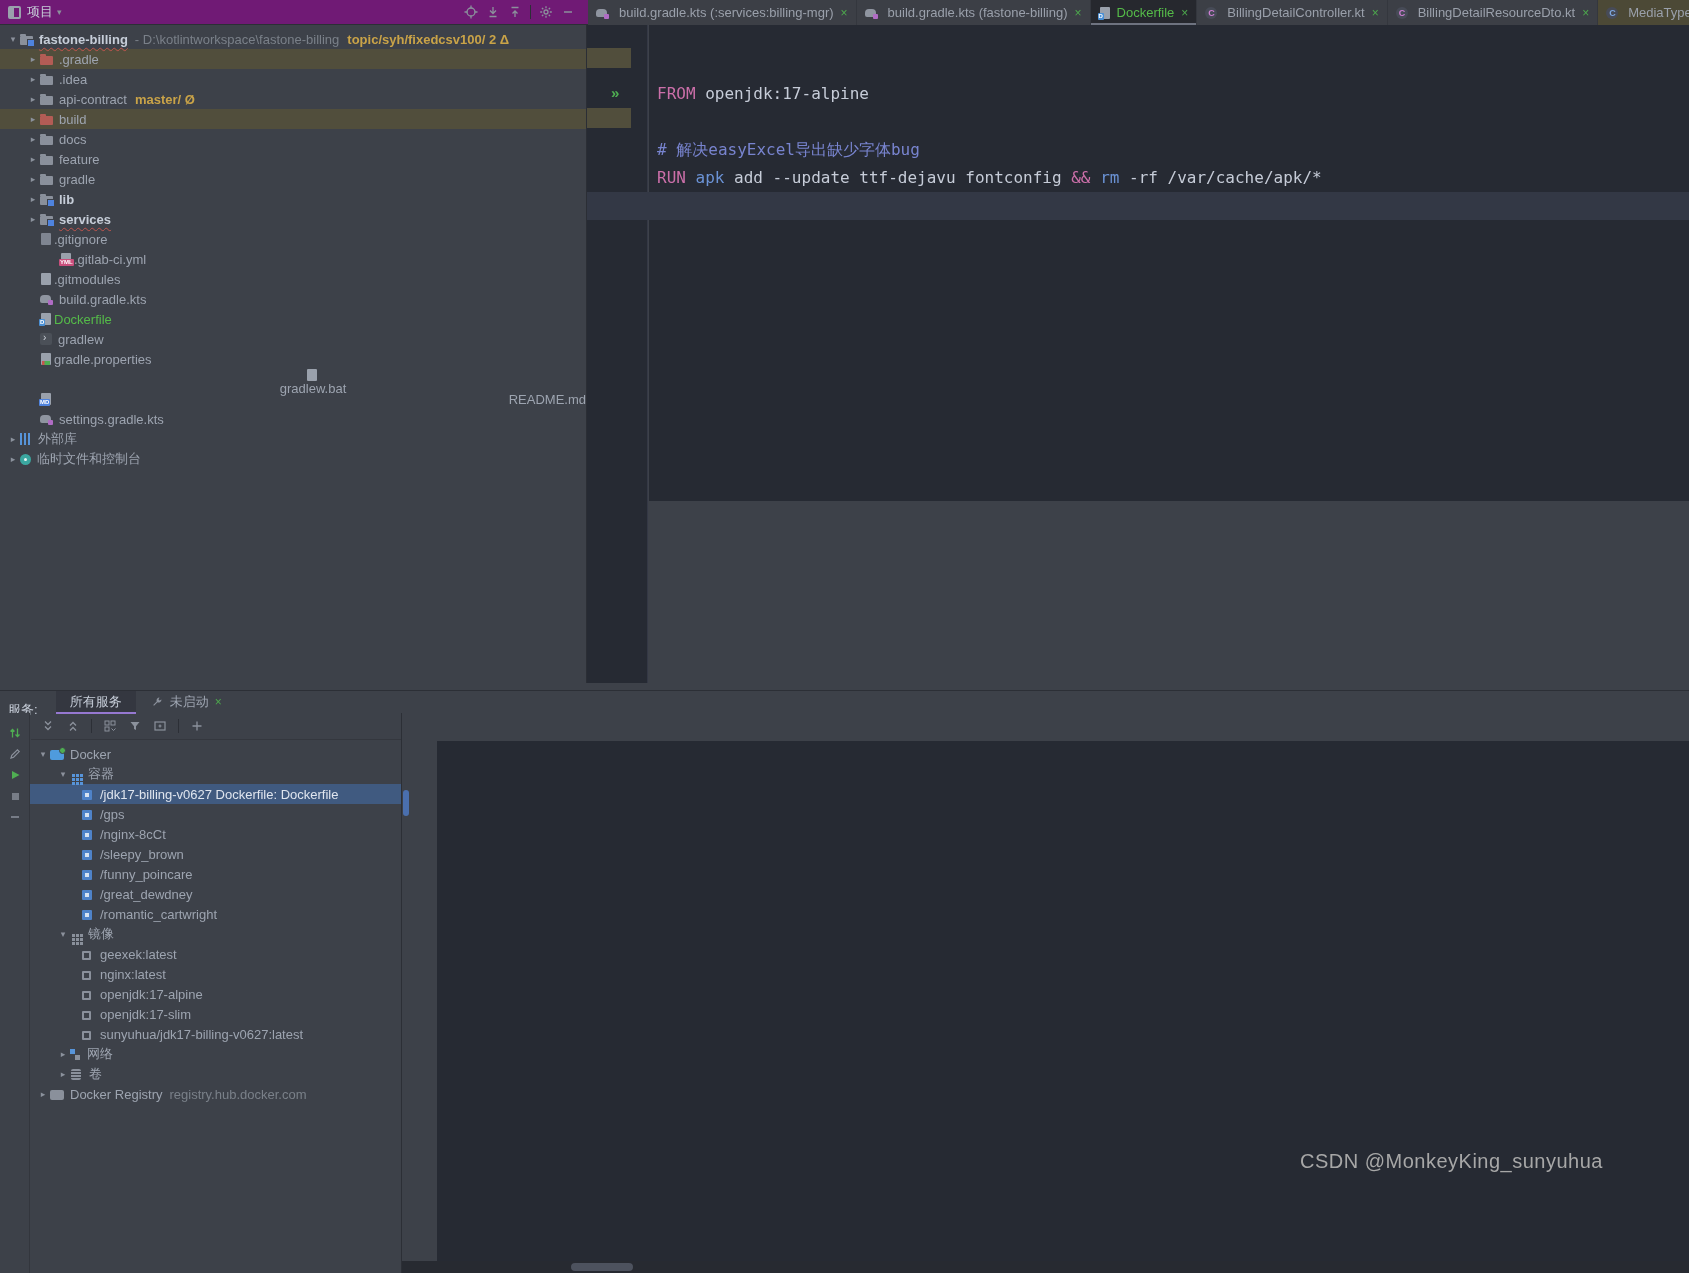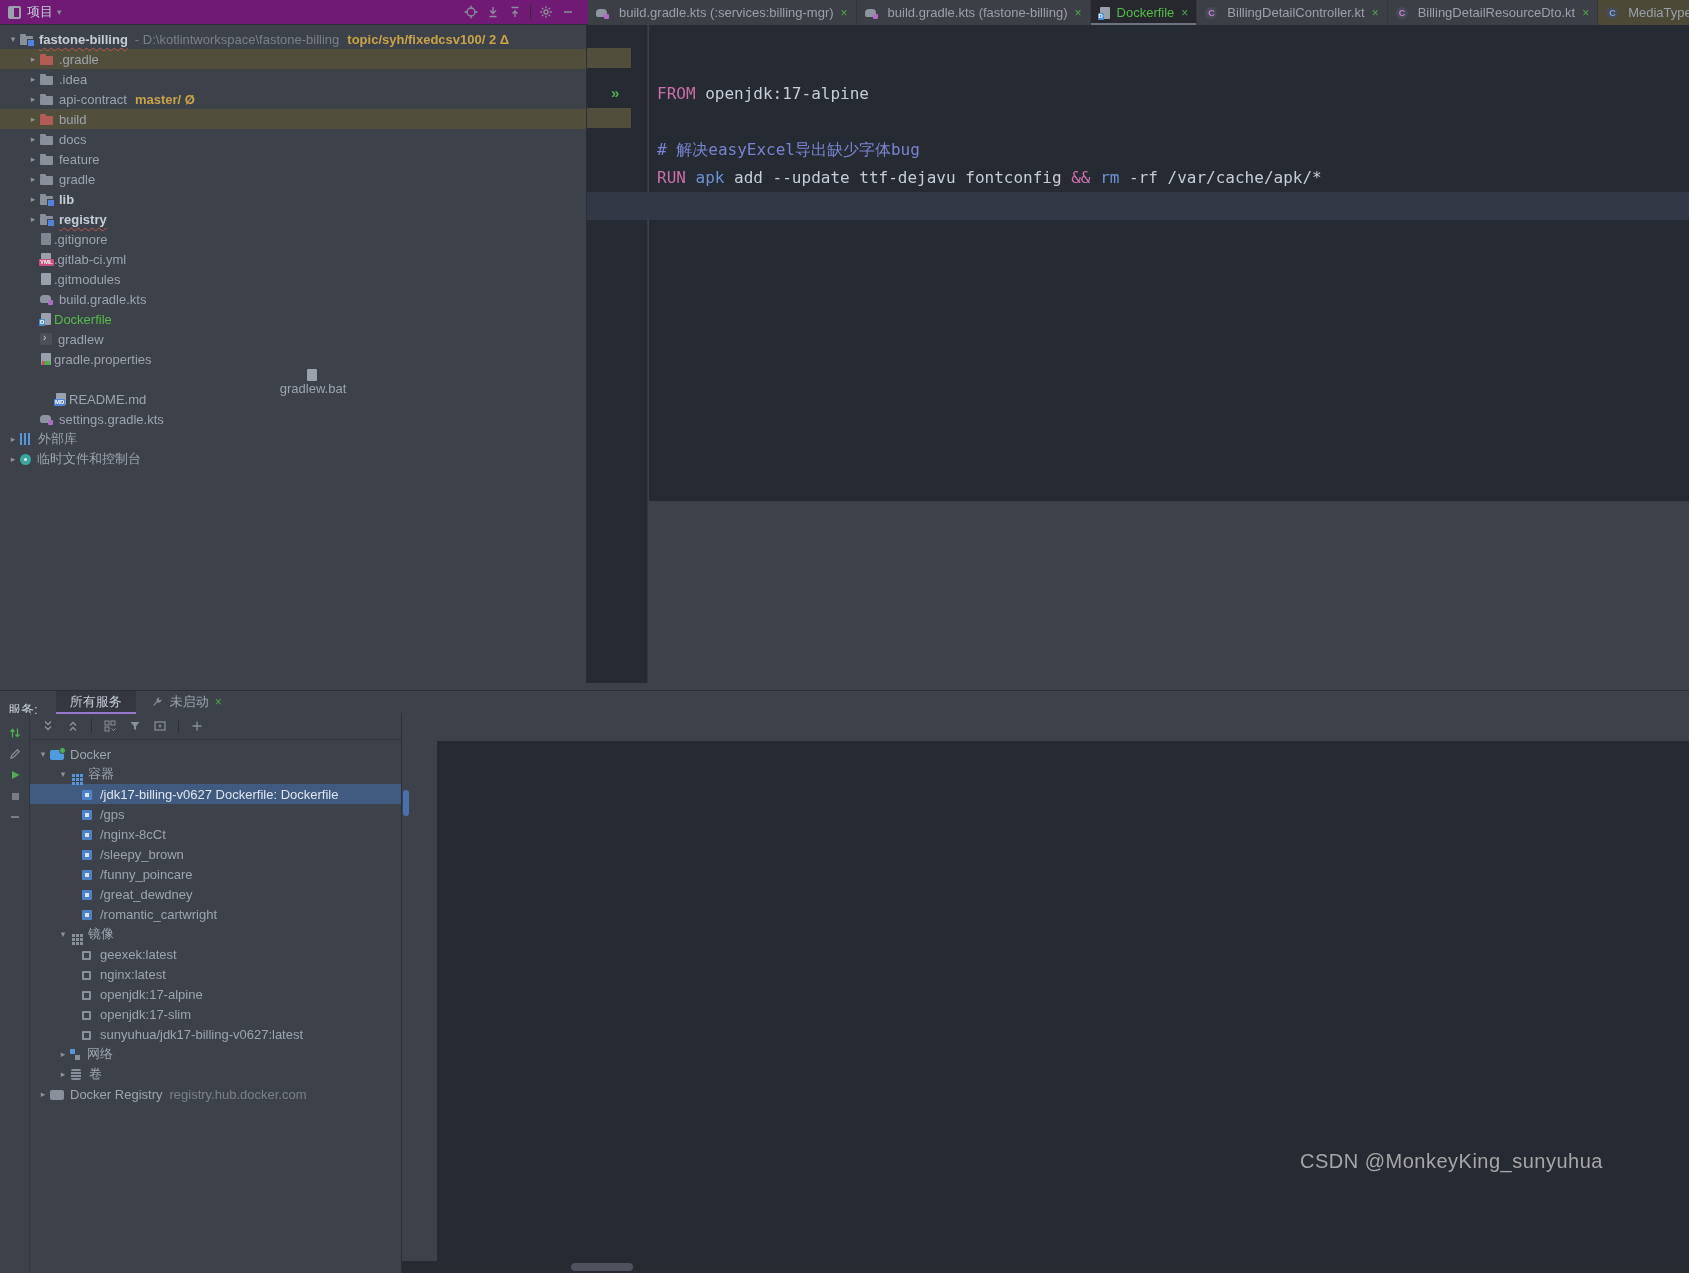--- a/index.html
+++ b/index.html
@@ -234,30 +234,30 @@
       </div>
       <div class="trow" style="padding-left: 26px;">
         <span class="chev">▸</span>
         <span class="ic i-folder i-mod"></span>
         <span class="lbl b">lib</span>
 
       </div>
       <div class="trow" style="padding-left: 26px;">
         <span class="chev">▸</span>
         <span class="ic i-folder i-mod"></span>
-        <span class="lbl b wavy">registry</span>
+        <span class="lbl b wavy">services</span>
 
       </div>
       <div class="trow" style="padding-left: 40px;">
 
         <span class="ic i-file i-dim"></span>
         <span class="lbl">.gitignore</span>
 
       </div>
-      <div class="trow" style="padding-left: 40px;">
+      <div class="trow" style="padding-left: 60px;">
 
         <span class="ic i-file i-yml"></span>
         <span class="lbl">.gitlab-ci.yml</span>
 
       </div>
       <div class="trow" style="padding-left: 40px;">
 
         <span class="ic i-file"></span>
         <span class="lbl">.gitmodules</span>
 
@@ -285,21 +285,21 @@
         <span class="ic i-file i-props"></span>
         <span class="lbl">gradle.properties</span>
 
       </div>
       <div class="trow" style="padding-left: 40px; flex-direction: column;">
 
         <span class="ic i-file"></span>
         <span class="lbl">gradlew.bat</span>
 
       </div>
-      <div class="trow" style="padding-left: 55px;">
+      <div class="trow" style="padding-left: 40px; justify-content: space-between;">
 
         <span class="ic i-file i-md"></span>
         <span class="lbl">README.md</span>
 
       </div>
       <div class="trow" style="padding-left: 40px;">
 
         <span class="ic i-gradle"></span>
         <span class="lbl">settings.gradle.kts</span>
 

